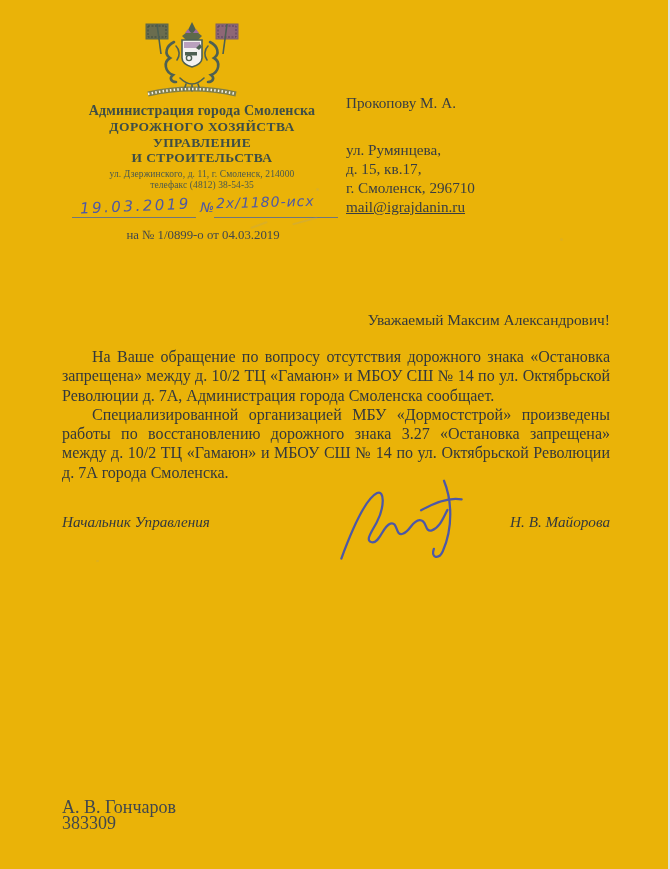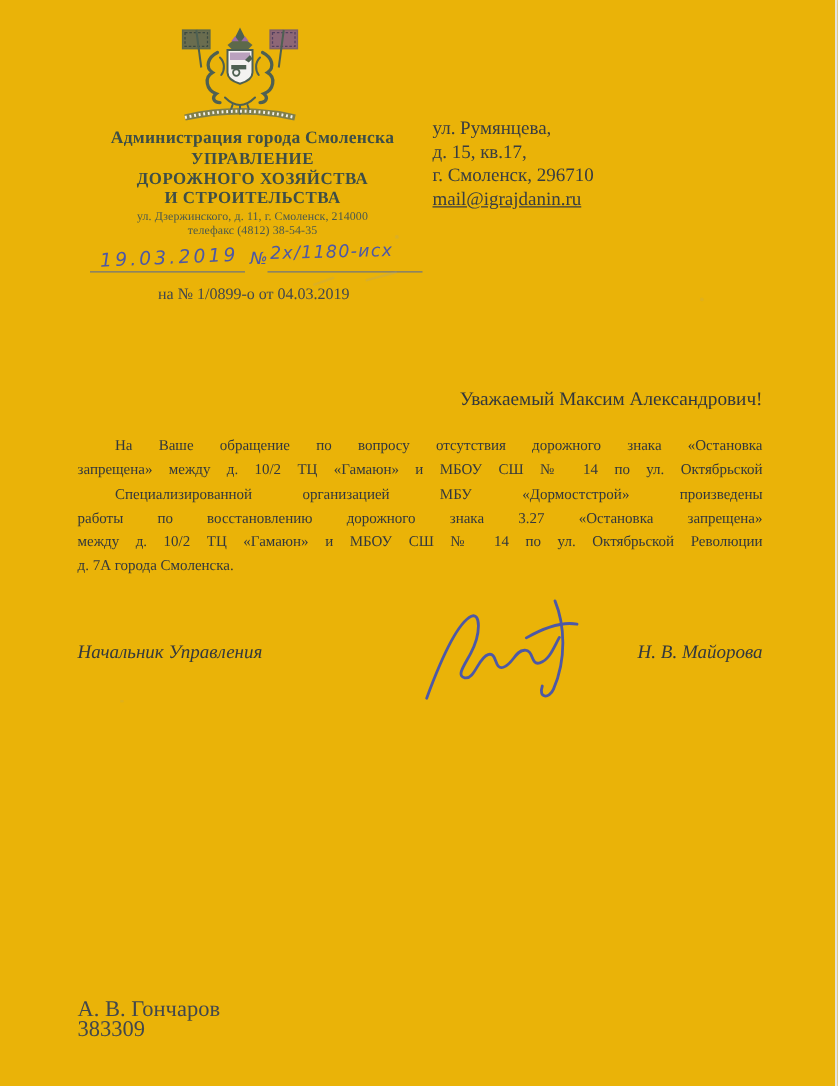--- a/index.html
+++ b/index.html
@@ -49,21 +49,21 @@
   .recipient { position:absolute; left:346px; top:93px; font-size:15.2px; line-height:19px; color:#383d42; }
   .r-name  { margin-bottom:28px; }
   .r-email { text-decoration:underline; }
 
   
   .salutation {
     position:absolute; left:62px; top:311px; width:548px;
     text-align:right; font-size:15.4px; color:#33383d;
   }
   .body-text { position:absolute; left:62px; top:347px; width:548px;
-    font-size:12px; line-height:19.3px; color:#33383d; }
+    font-size:16px; line-height:19.3px; color:#33383d; }
   .jl   { text-align:justify; text-align-last:justify; }
   .first{ text-indent:30px; }
   .last { text-align:left; text-align-last:left; }
 
   
   .sig-row {
     position:absolute; left:62px; top:513px; width:548px;
     display:flex; justify-content:space-between; font-size:15.2px; color:#33383d;font-style:italic;
   }
   .sig-scribble { position:absolute; left:328px; top:477px; width:152px; height:88px;
@@ -128,47 +128,49 @@
     </g>
 
     <g>
       <path d="M12 74 Q56 64 100 74" fill="none" stroke="#5c6c60" stroke-width="5" opacity="0.75"></path>
       <path d="M12 74 Q56 64 100 74" fill="none" stroke="#ffffff" stroke-width="2.4" stroke-dasharray="1.5 2.2" opacity="0.9"></path>
     </g>
   </svg>
 
   <div class="letterhead">
     <div class="lh-parent">Администрация города Смоленска</div>
+    <div class="lh-org">ДОРОЖНОГО ХОЗЯЙСТВА</div>
     <div class="lh-org">УПРАВЛЕНИЕ</div>
-    <div class="lh-org">ДОРОЖНОГО ХОЗЯЙСТВА</div>
     <div class="lh-org">И СТРОИТЕЛЬСТВА</div>
     <div class="lh-gap"></div>
     <div class="lh-small">ул. Дзержинского, д. 11, г. Смоленск, 214000</div>
     <div class="lh-small">телефакс (4812) 38-54-35</div>
   </div>
 
   <div class="ref-date hand">19.03.2019</div>
   <div class="ref-underline-1"></div>
   <div class="ref-no-sign">№</div>
   <div class="ref-number hand">2х/1180-исх</div>
   <div class="ref-underline-2"></div>
   <div class="ref-reply">на № 1/0899-о от 04.03.2019</div>
 
   <div class="recipient">
+    <div class="r-name">Прокопову М. А.</div>
     <div>ул. Румянцева,</div>
     <div>д. 15, кв.17,</div>
     <div>г. Смоленск, 296710</div>
     <div class="r-email">mail@igrajdanin.ru</div>
   </div>
 
   <div class="salutation">Уважаемый Максим Александрович!</div>
 
   <div class="body-text">
     <div class="jl first">На Ваше обращение по вопросу отсутствия дорожного знака «Остановка</div>
     <div class="jl">запрещена» между д. 10/2 ТЦ «Гамаюн» и МБОУ СШ № 14 по ул. Октябрьской</div>
+    <div class="last">Революции д. 7А, Администрация города Смоленска сообщает.</div>
     <div class="jl first">Специализированной организацией МБУ «Дормостстрой» произведены</div>
     <div class="jl">работы по восстановлению дорожного знака 3.27 «Остановка запрещена»</div>
     <div class="jl">между д. 10/2 ТЦ «Гамаюн» и МБОУ СШ № 14 по ул. Октябрьской Революции</div>
     <div class="last">д. 7А города Смоленска.</div>
   </div>
 
   <div class="sig-row">
     <span>Начальник Управления</span>
     <span>Н. В. Майорова</span>
   </div>

